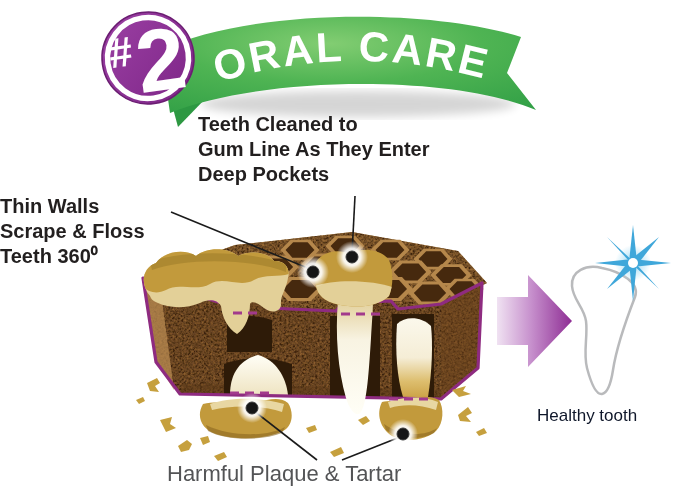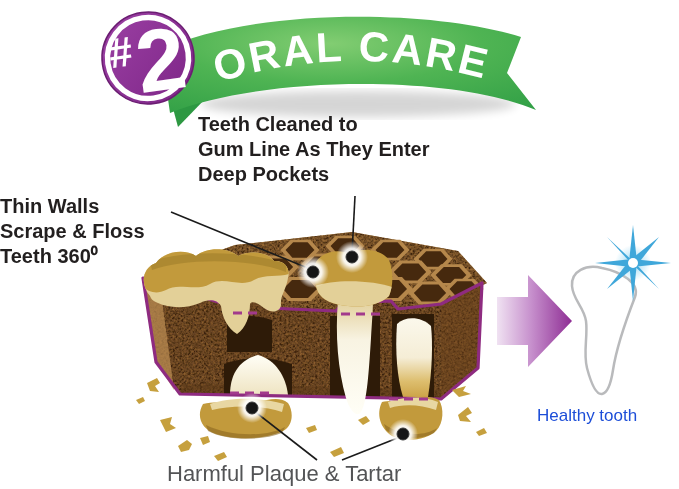--- a/index.html
+++ b/index.html
@@ -5,21 +5,21 @@
   html,body{margin:0;padding:0;background:#fff;}
   .canvas{position:relative;width:679px;height:489px;background:#fff;overflow:hidden;
           font-family:"Liberation Sans",sans-serif;}
   .canvas svg.art{position:absolute;left:0;top:0;}
   .lbl{position:absolute;text-align:left;white-space:pre-line;}
   .lbl.bold{font-weight:bold;color:#221f1f;line-height:1.25;font-size:20px;}
   .lbl.gray{font-weight:normal;color:#5d5e60;line-height:1.2;}
   .lbl.top-callout{left:198px;top:112px;width:300px;}
   .lbl.left-callout{left:0px;top:170px;width:165px;margin-top:24px;}
   .lbl.right-callout{left:542px;top:146px;width:136px;}
-  .lbl.healthy{left:537px;top:406px;width:140px;font-size:17px;color:#1d4ed8;}
+  .lbl.healthy{left:537px;top:406px;width:140px;font-size:17px;color:#0f172a;}
   .lbl.plaque{left:167px;top:461px;width:310px;font-size:22px;color:#535456;}
   .ribbon-title{font-family:"Liberation Sans",sans-serif;font-weight:bold;}
 </style>
 </head>
 <body>
 
 <div class="canvas">
 
 <svg class="art" width="679" height="489" viewBox="0 0 679 489">
   <defs>

